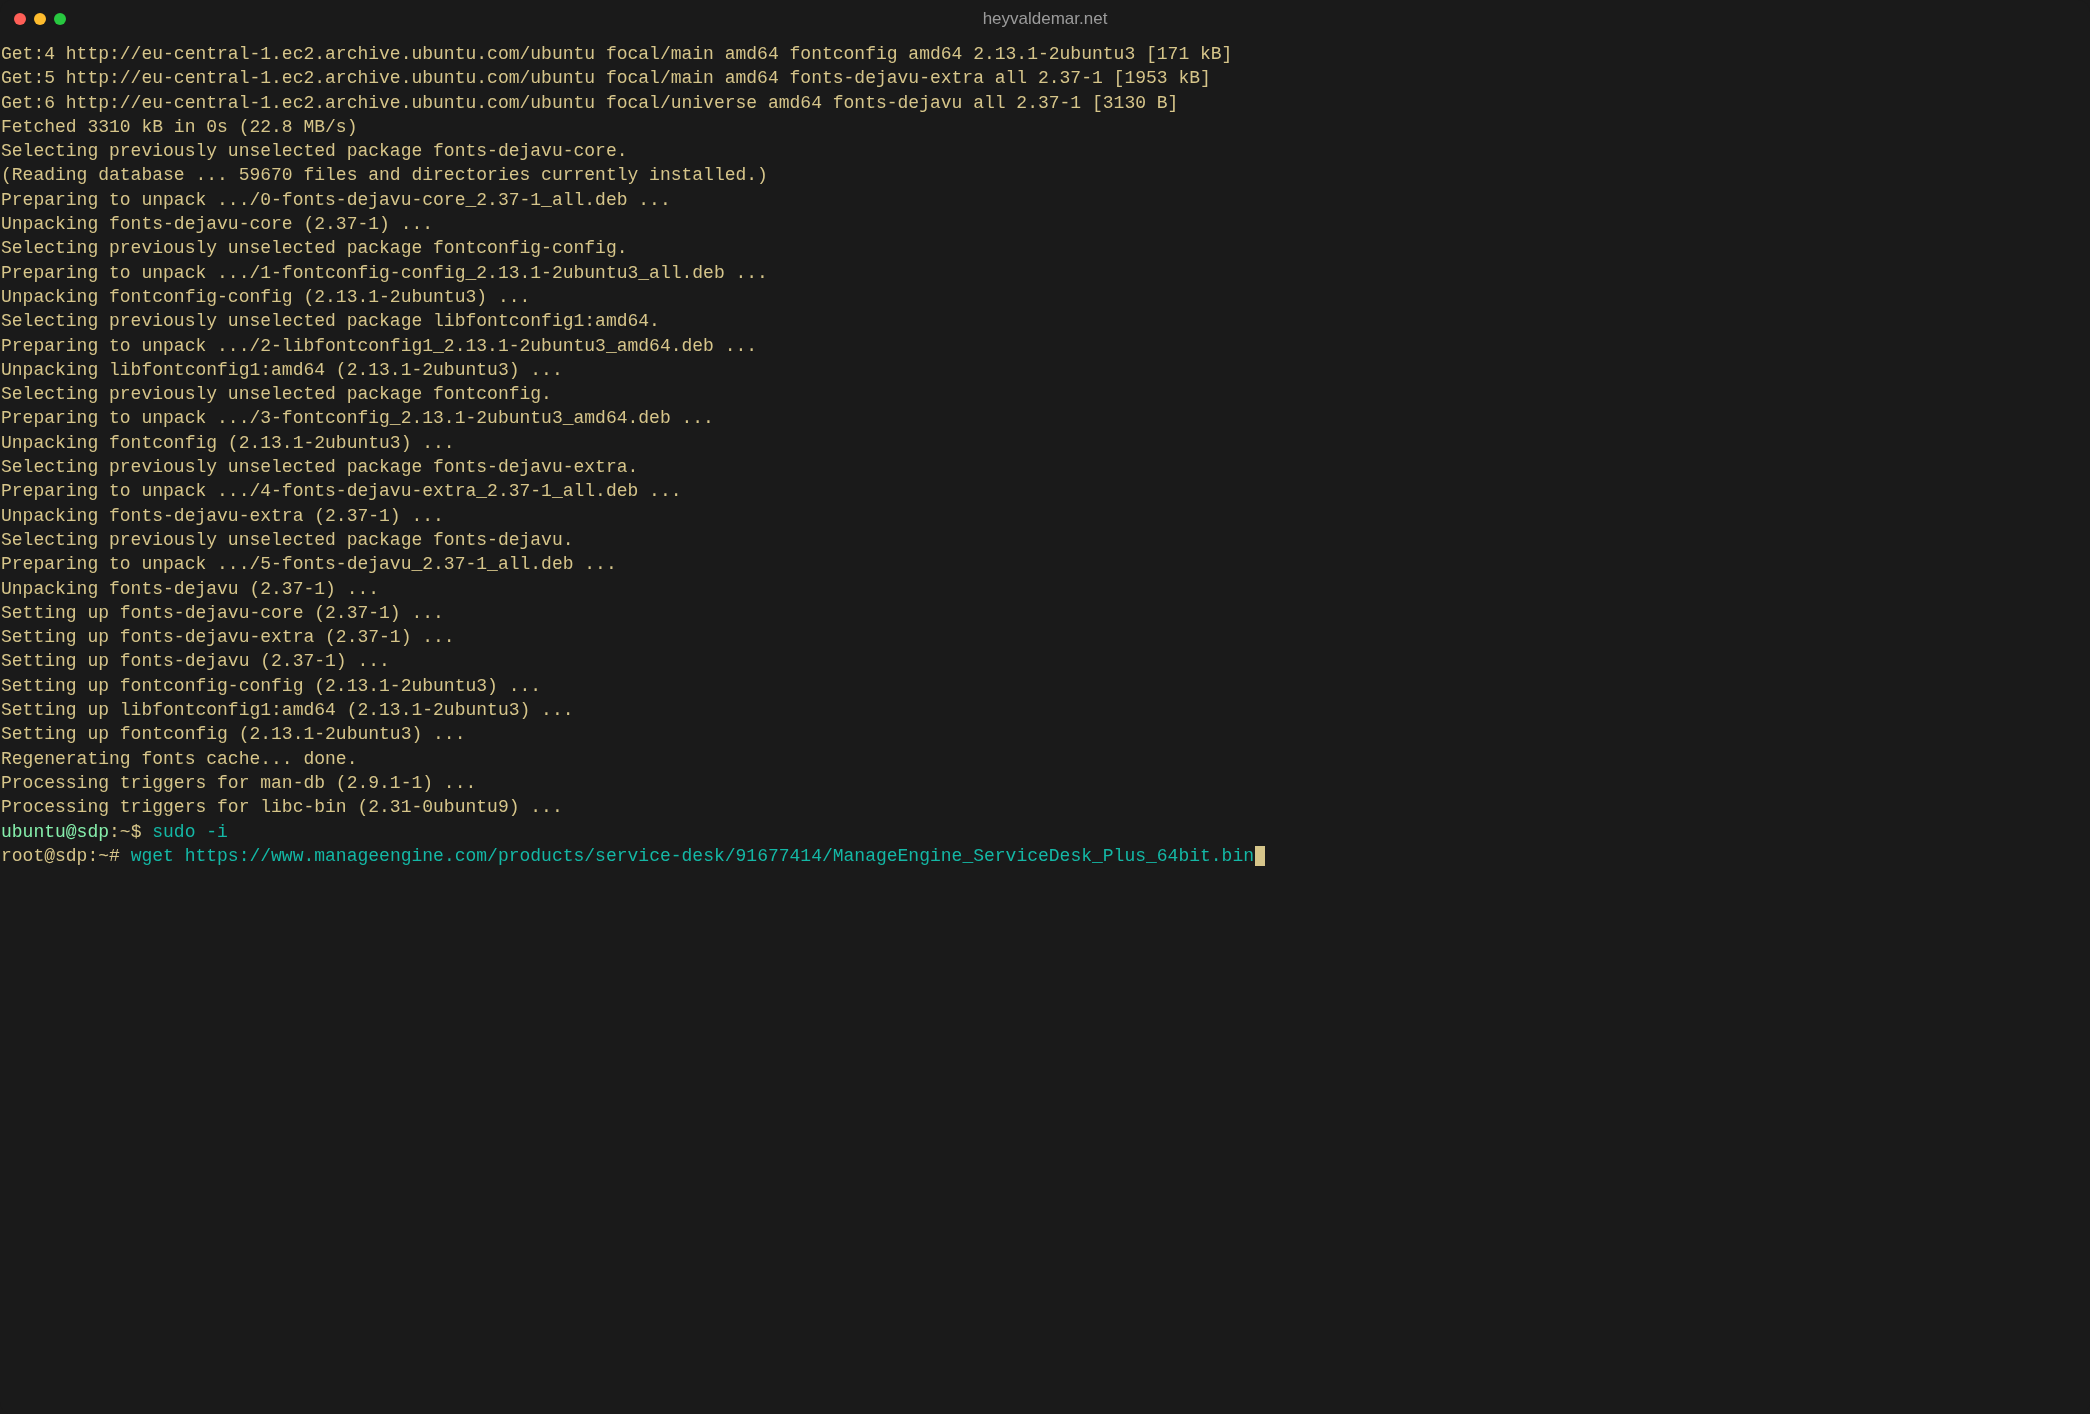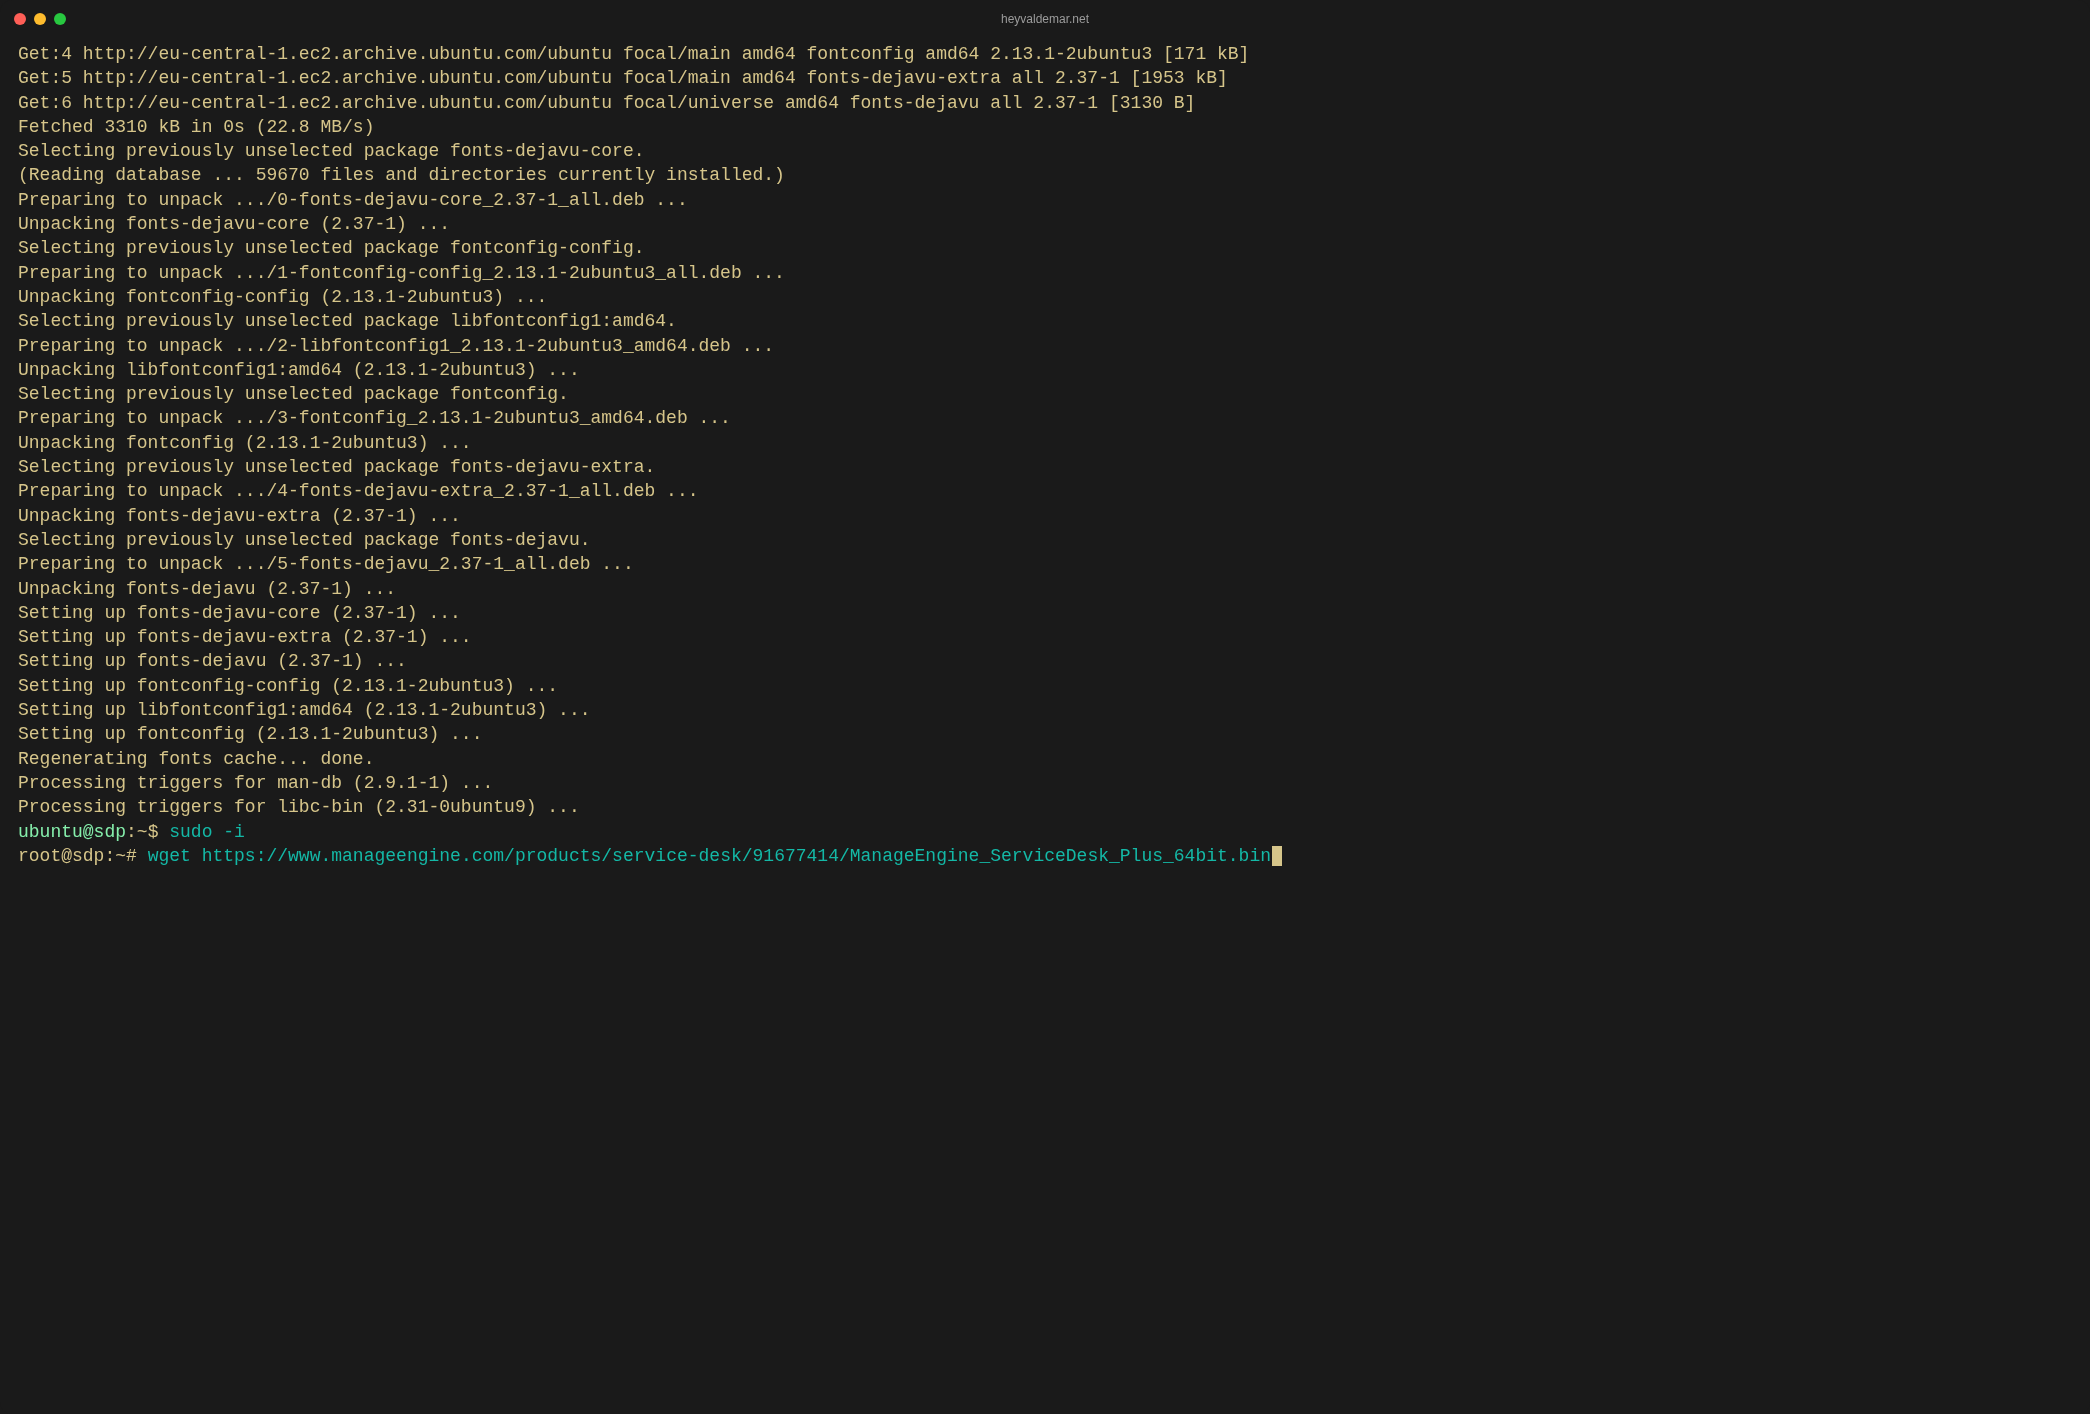--- a/index.html
+++ b/index.html
@@ -40,26 +40,26 @@
   }
   .tl-close   { background: #ff5f57; }
   .tl-min     { background: #febc2e; }
   .tl-max     { background: #28c840; }
   .title {
     position: absolute;
     left: 0; right: 0;
     text-align: center;
     color: #9b9b9b;
     font-family: -apple-system, "Helvetica Neue", Arial, sans-serif;
-    font-size: 12px;
+    font-size: 17px;
     pointer-events: none;
   }
   .terminal {
     flex: 1;
-    padding: 4px 10px 10px 18px;
+    padding: 4px 10px 10px 1px;
     color: #d6c58a;
     white-space: pre-wrap;
     word-break: break-all;
     overflow: hidden;
   }
   .line { display: block; }
   .prompt-user { color: #86efac; font-weight: normal; }
   .prompt-sep  { color: #d6c58a; }
   .prompt-rest { color: #d6c58a; }
   .cmd         { color: #14b8a6; }

